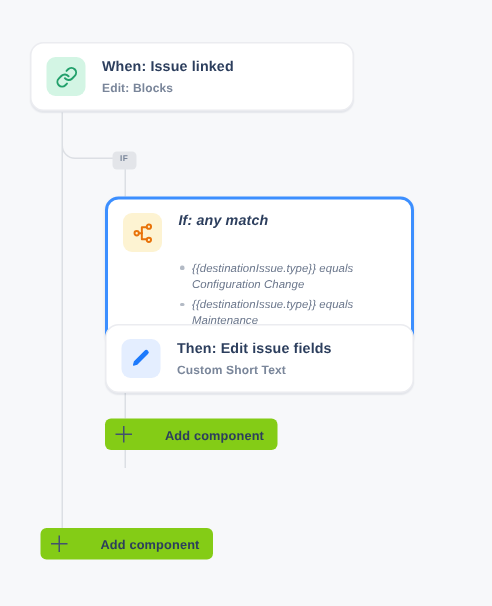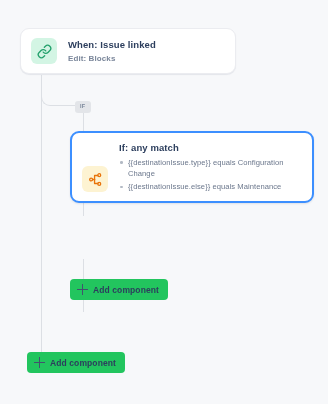--- a/index.html
+++ b/index.html
@@ -80,21 +80,21 @@
     font-weight: 700;
     color: #7a869a;
     line-height: 1.4;
     margin-top: 1px;
     letter-spacing: .1px;
   }
 
   
   .cond-list {
     list-style: none;
-    margin-top: 2px;
+    margin-top: 18px;
   }
   .cond-item {
     position: relative;
     font-size: 7.6px;
     color: #6b778c;
     line-height: 1.5;
     padding-left: 9px;
     margin-top: 1.5px;
     letter-spacing: .05px;
   }
@@ -120,26 +120,27 @@
     color: #7a869a;
     letter-spacing: .3px;
     line-height: 1;
   }
 
   
   .add-btn {
     position: absolute;
     display: inline-flex;
     align-items: center;
-    background: #22c55e;
+    background: #84cc16;
     border: none;
     border-radius: 4px;
     padding: 5px 9px 5px 7px;
     cursor: pointer;
     font-family: inherit;
+    gap: 17px;
   }
   .add-btn .plus {
     width: 11px;
     height: 11px;
     flex: 0 0 11px;
     position: relative;
     margin-right: 5px;
   }
   .add-btn .plus::before,
   .add-btn .plus::after {
@@ -186,40 +187,51 @@
       </svg>
     </div>
     <div class="card-body">
       <div class="card-title">When: Issue linked</div>
       <div class="card-sub">Edit: Blocks</div>
     </div>
   </div>
 
   <div class="branch-badge" style="left:75px; top:101px;">IF</div>
 
-  <div class="card selected" style="left:70px; top:131px; width:244px; align-items:flex-end;">
+  <div class="card selected" style="left:70px; top:131px; width:206px; align-items:flex-start;font-style:italic;">
     <div class="card-icon icon-yellow">
       <svg width="15" height="15" viewBox="0 0 24 24" fill="none" stroke="#e8730a" stroke-width="2.1" stroke-linecap="round" stroke-linejoin="round">
         <circle cx="18" cy="5" r="2.3"></circle>
         <circle cx="18" cy="19" r="2.3"></circle>
         <circle cx="5" cy="12" r="2.3"></circle>
         <path d="M7.3 12h3.2"></path>
         <path d="M10.5 12V5.6h5.2"></path>
         <path d="M10.5 12v6.4h5.2"></path>
       </svg>
     </div>
     <div class="card-body">
       <div class="card-title">If: any match</div>
       <ul class="cond-list">
         <li class="cond-item">{{destinationIssue.type}} equals Configuration Change</li>
-        <li class="cond-item">{{destinationIssue.else}} equals Maintenance</li>
+        <li class="cond-item">{{destinationIssue.type}} equals Maintenance</li>
       </ul>
     </div>
   </div>
 
+  <div class="card" style="left:70px; top:216px; width:206px;">
+    <div class="card-icon icon-blue">
+      <svg width="14" height="14" viewBox="0 0 24 24" fill="#1d7afc" stroke="#1d7afc" stroke-width="1.4" stroke-linecap="round" stroke-linejoin="round">
+        <path d="M16.5 3.5a2.12 2.12 0 0 1 3 3L7.5 18.5l-4 1 1-4Z"></path>
+      </svg>
+    </div>
+    <div class="card-body">
+      <div class="card-title">Then: Edit issue fields</div>
+      <div class="card-sub">Custom Short Text</div>
+    </div>
+  </div>
 
   <button class="add-btn" style="left:70px; top:279px;">
     <span class="plus"></span>
     <span class="add-label">Add component</span>
   </button>
 
 
   <button class="add-btn" style="left:27px; top:352px;">
     <span class="plus"></span>
     <span class="add-label">Add component</span>

